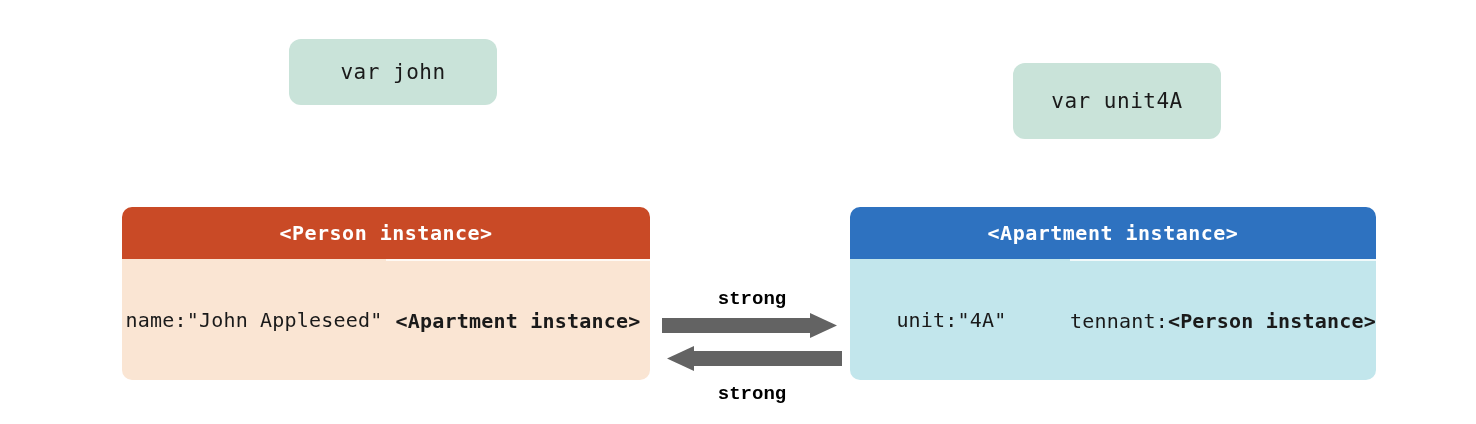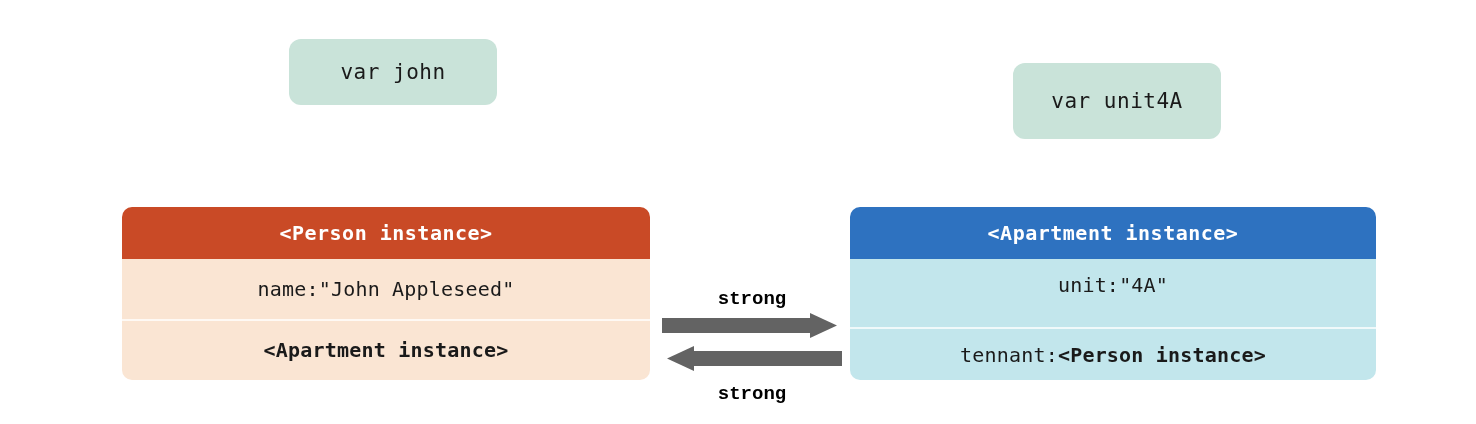--- a/index.html
+++ b/index.html
@@ -58,21 +58,21 @@
     color: #ffffff;
     letter-spacing: 0.5px;
     white-space: nowrap;
   }
   #card-person .card-header    { background: #c94a26; }
   #card-apartment .card-header { background: #2e72c0; }
 
   .card-body {
     height: 121px;
     display: flex;
-    flex-direction: column;
+    flex-direction: row;
   }
   #card-person .card-body    { background: #fae5d3; }
   #card-apartment .card-body { background: #c2e6ec; gap: 17px; }
 
   .card-row {
     flex: 1;
     display: flex;
     align-items: center;
     justify-content: center;
     font-family: "DejaVu Sans Mono", monospace;

